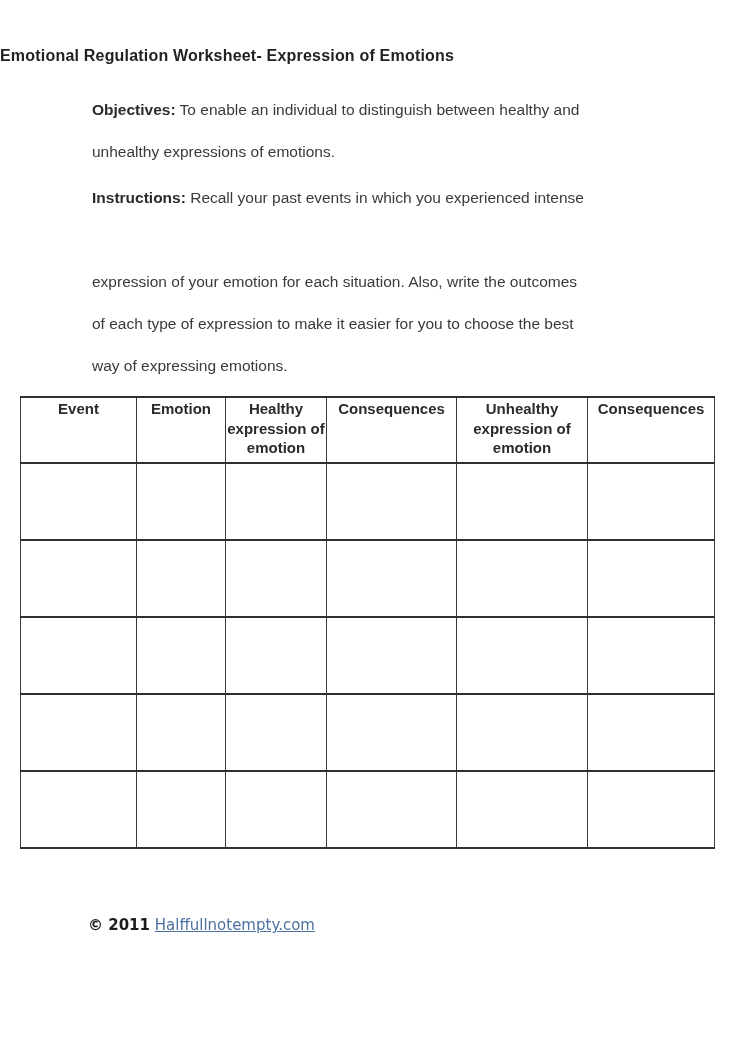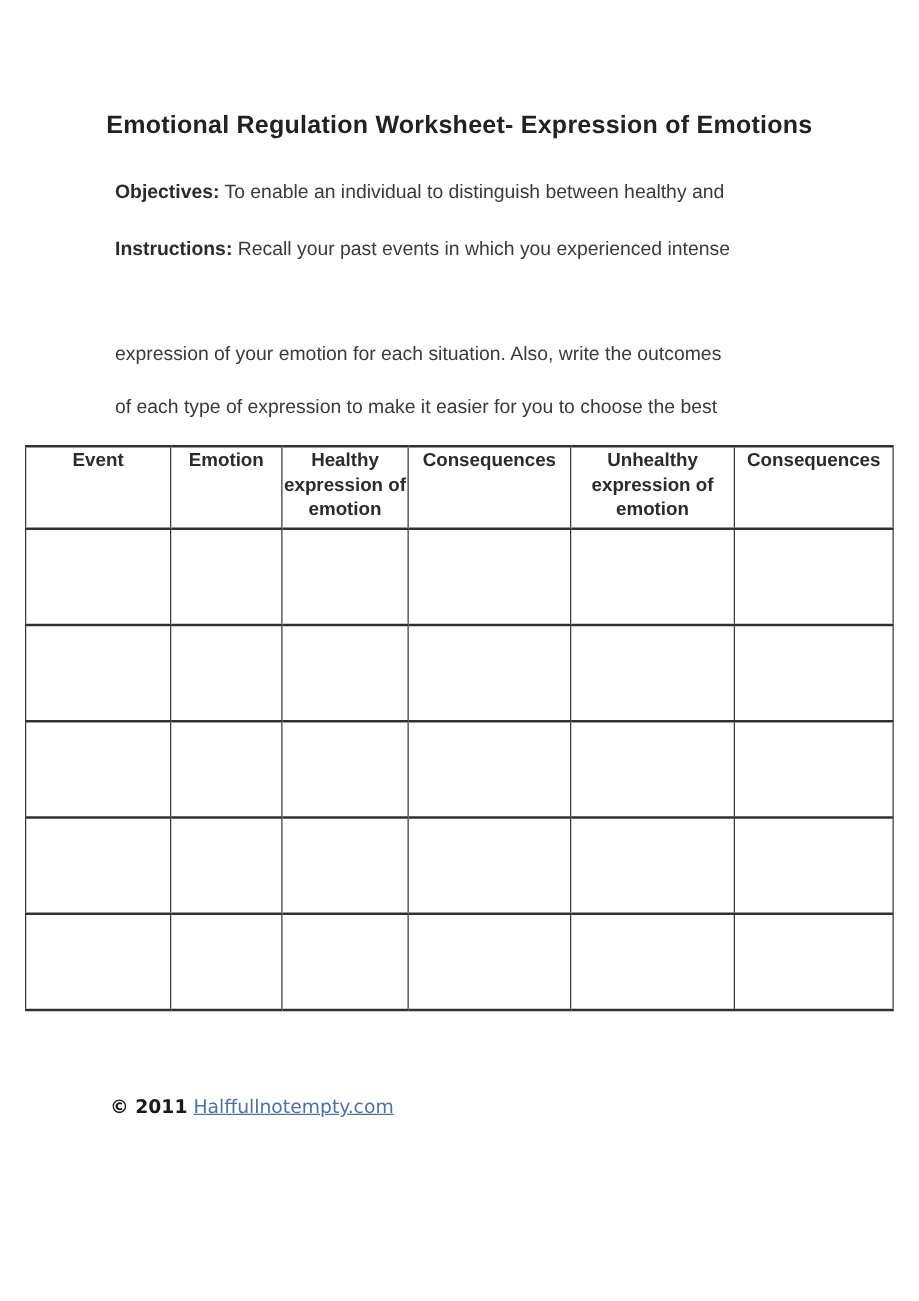--- a/index.html
+++ b/index.html
@@ -6,23 +6,22 @@
   .page {
     position: relative;
     width: 735px;
     height: 1041px;
     background: #ffffff;
     font-family: "Liberation Sans", sans-serif;
     overflow: hidden;
   }
   .title {
     margin: 0;
-    padding-top: 90px;
-    text-align: center;
-    font-size: 20px;
+    padding-top: 46px;
+    font-size: 16px;
     line-height: 20px;
     font-weight: 700;
     color: #222222;
     letter-spacing: 0.2px;
   }
   .intro {
     margin: 23px 0 0 88px;
     width: 625px;
     font-size: 15.5px;
     line-height: 42px;
@@ -75,27 +74,29 @@
 <body>
 
 <div class="page">
 
   <h1 class="title">Emotional Regulation Worksheet- Expression of Emotions</h1>
 
   <div class="intro">
     <p class="para">
       <strong class="plabel">Objectives:</strong>
       <span class="pline">To enable an individual to distinguish between healthy and</span><br>
+      <span class="pline">unhealthy expressions of emotions.</span>
     </p>
     <p class="para">
       <strong class="plabel">Instructions:</strong>
       <span class="pline">Recall your past events in which you experienced intense</span><br>
       <br>
       <span class="pline">expression of your emotion for each situation. Also, write the outcomes</span><br>
       <span class="pline">of each type of expression to make it easier for you to choose the best</span><br>
+      <span class="pline">way of expressing emotions.</span>
     </p>
   </div>
 
   <table class="ws">
     <colgroup>
       <col style="width:116px">
       <col style="width:89px">
       <col style="width:101px">
       <col style="width:130px">
       <col style="width:131px">

